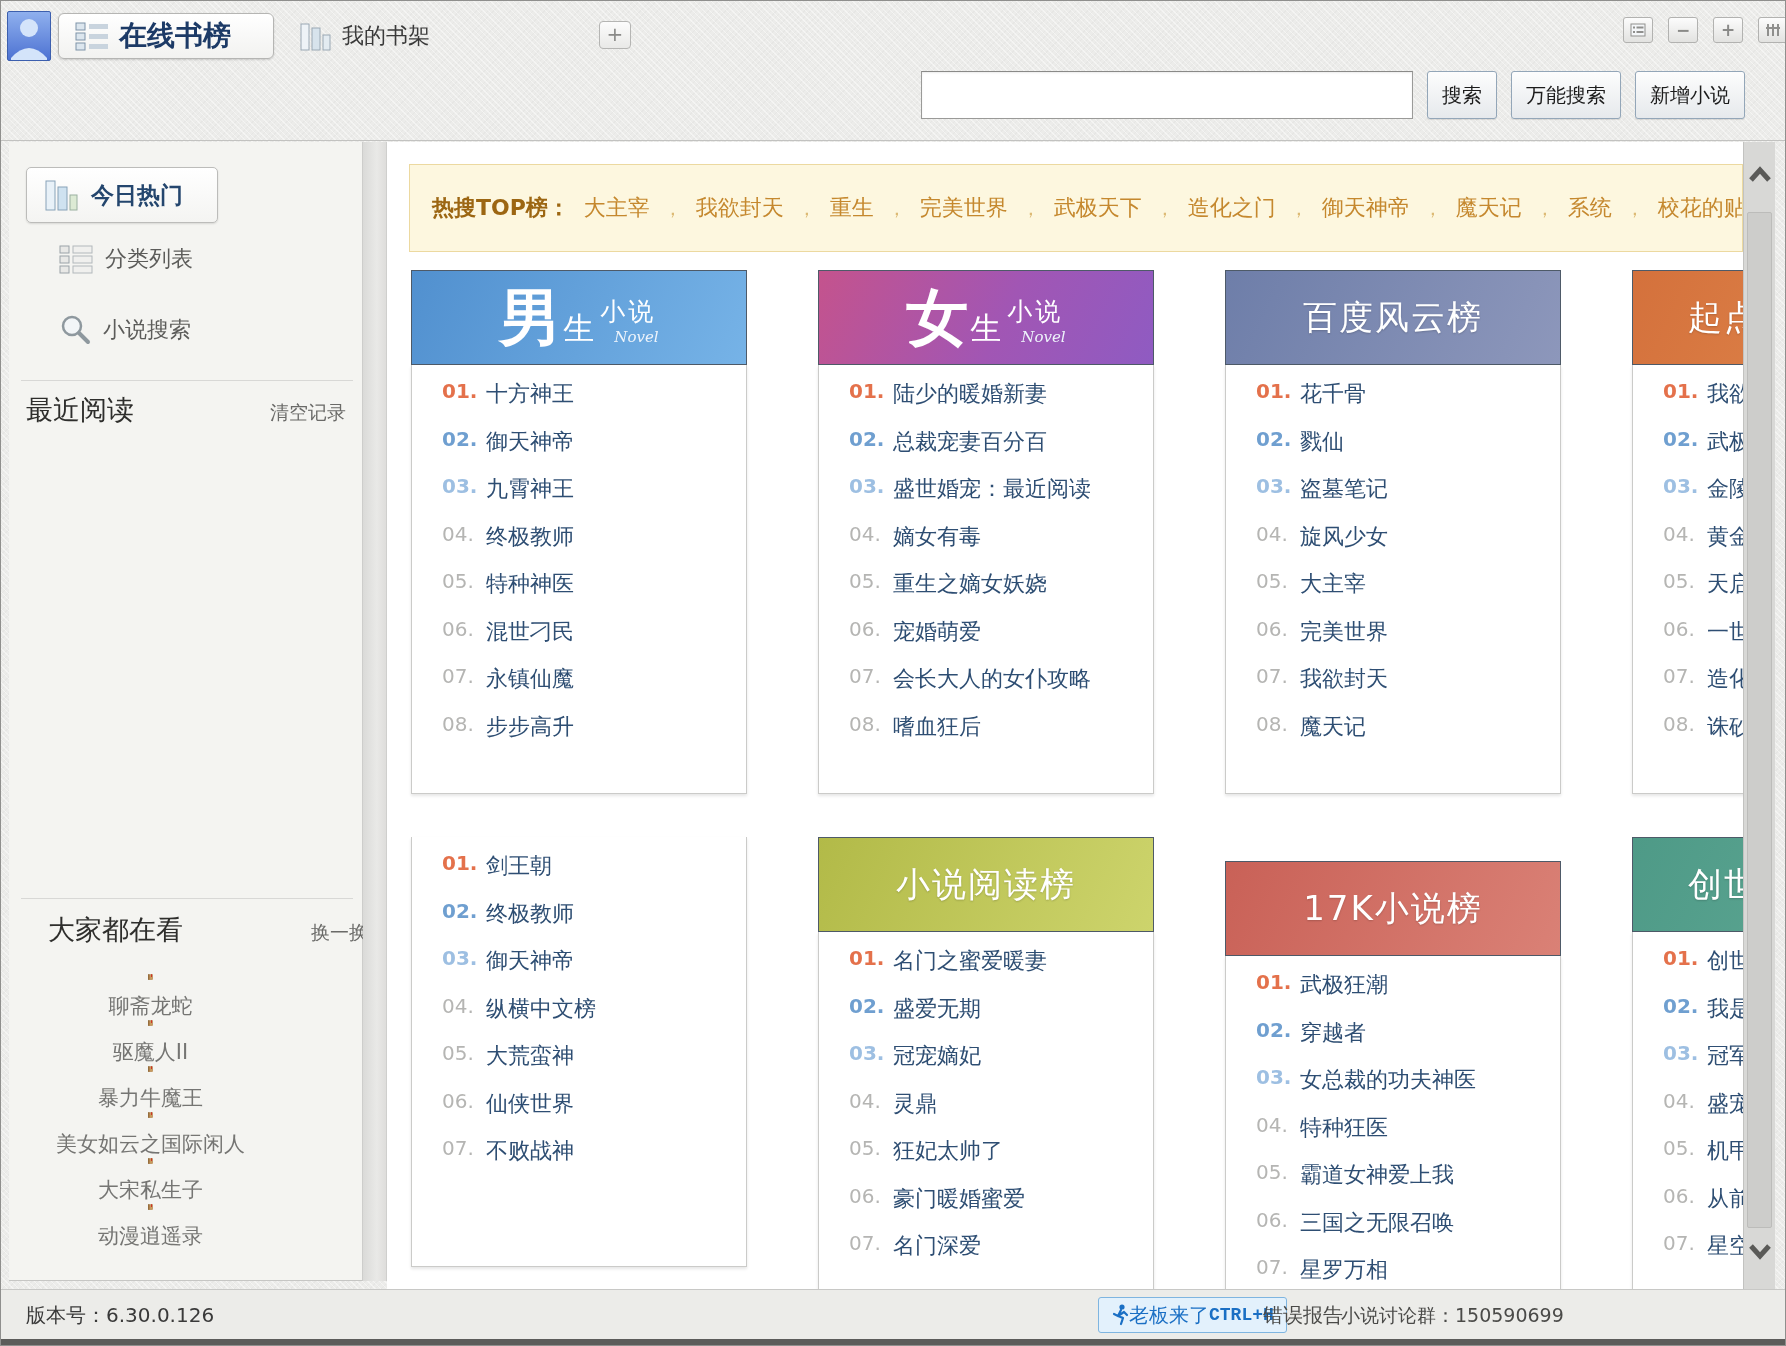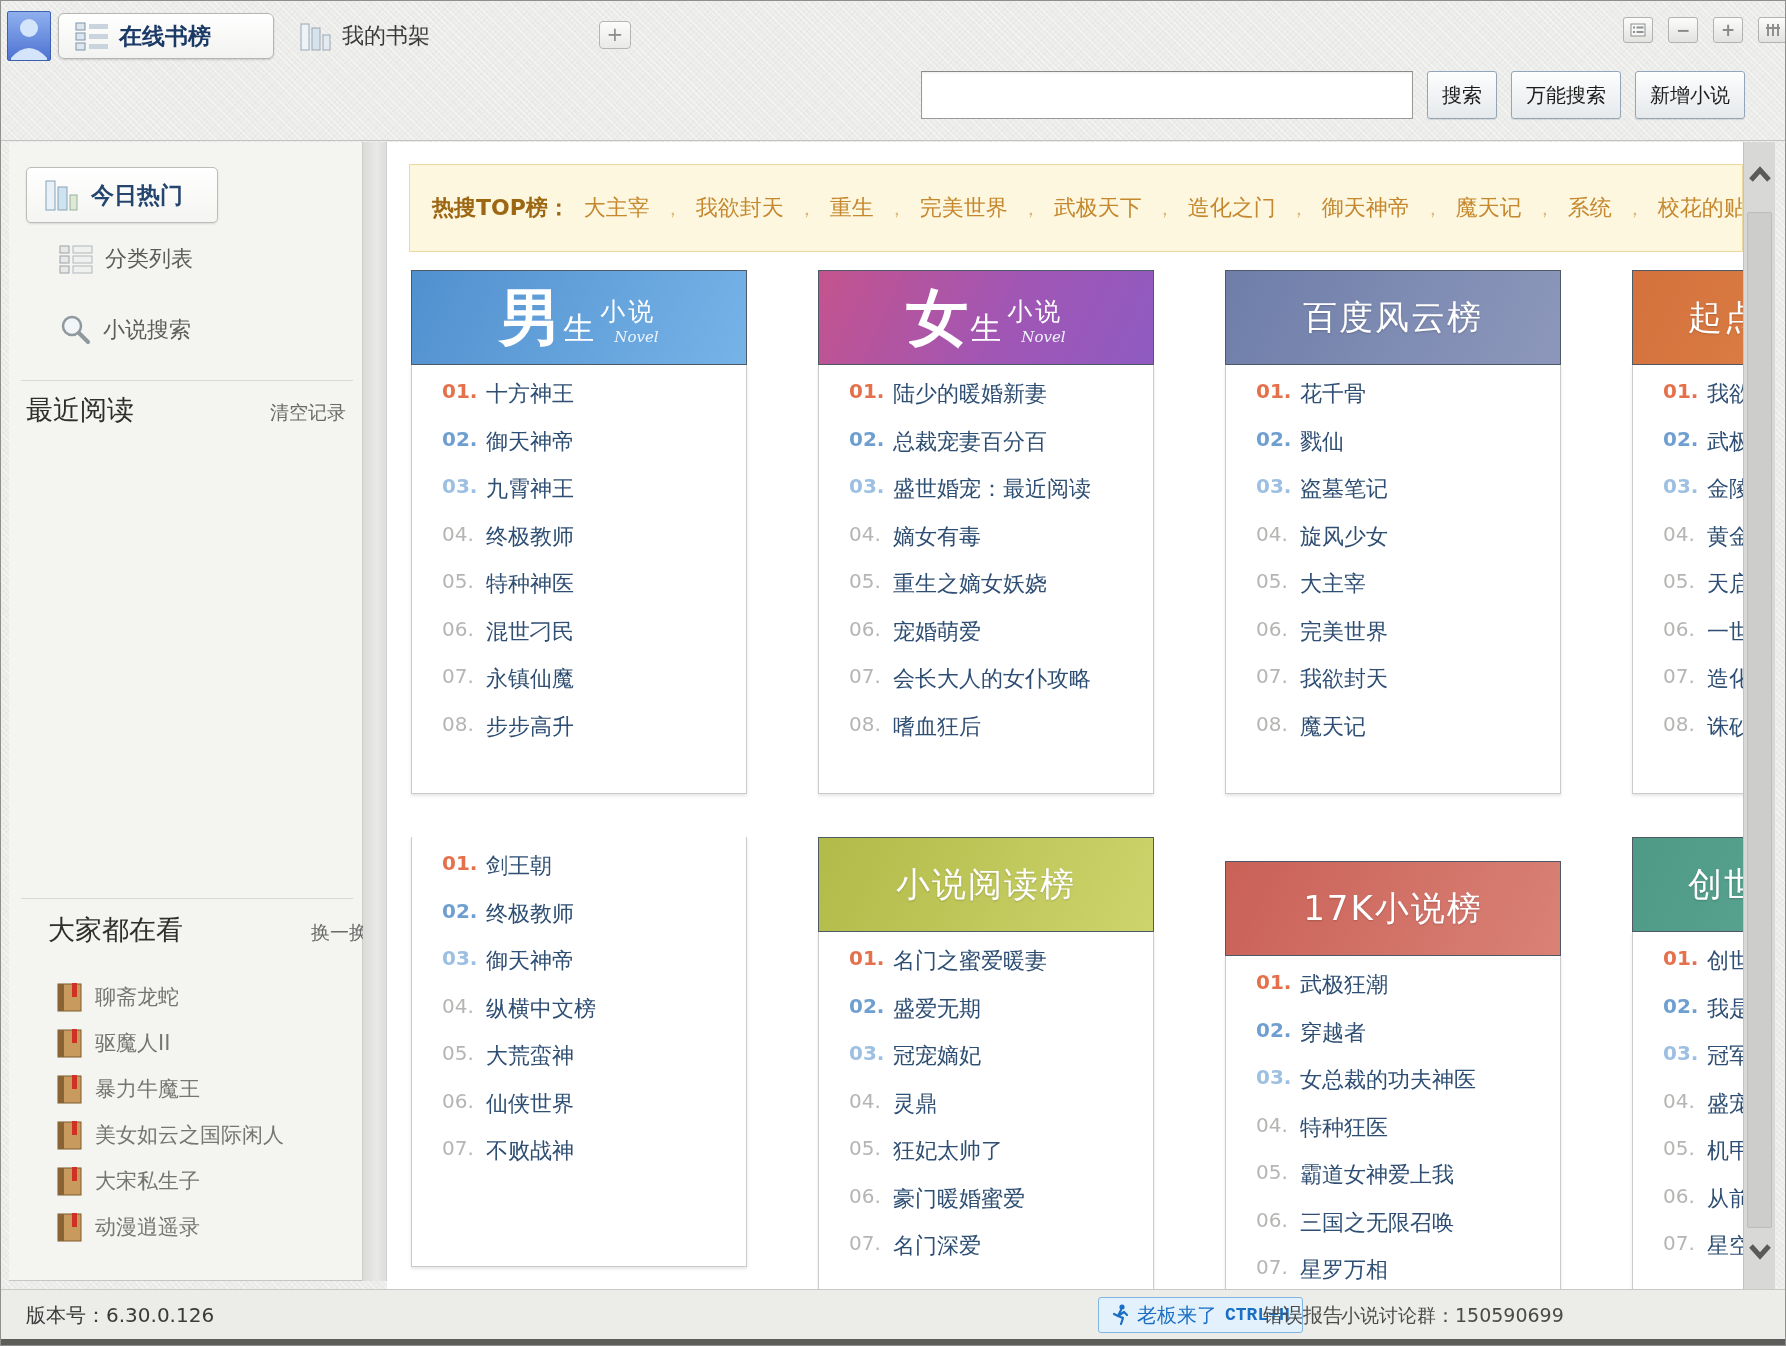--- a/index.html
+++ b/index.html
@@ -13,21 +13,21 @@
       repeating-linear-gradient(-45deg, rgba(0,0,0,.022) 0 1px, transparent 1px 4px);
     border:1px solid #8f8f8d;
   }
   
   .topbar{ position:absolute; left:0; top:0; width:1786px; height:140px; border-bottom:1px solid #c2c2c0; }
   .avatar{ position:absolute; left:6px; top:10px; width:44px; height:50px; border:1px solid #3c5fae;
            background:linear-gradient(180deg,#8fb0ee,#4d72d2); border-radius:2px; }
   .tab{ position:absolute; display:flex; align-items:center; gap:10px; height:46px; padding:0 16px; cursor:default; }
   .tab.active{ left:57px; top:12px; width:216px; background:linear-gradient(#ffffff,#f2f2f0);
                border:1px solid #b5b5b3; border-radius:6px; box-shadow:0 1px 2px rgba(0,0,0,.15); }
-  .tab.active .tab-label{ font-size:23px; font-weight:bold; color:#1c3a66; }
+  .tab.active .tab-label{ font-size:28px; font-weight:bold; color:#1c3a66; }
   .tab.plain{ left:283px; top:12px; }
   .tab.plain .tab-label{ font-size:22px; color:#3a3a3a; }
   .newtab{ position:absolute; left:598px; top:20px; width:32px; height:28px; border:1px solid #b5b5b3; border-radius:4px;
            background:linear-gradient(#fcfcfc,#e9e9e7); color:#8a8a88; font-size:20px; text-align:center; line-height:25px; }
   .winbtns{ position:absolute; left:1622px; top:16px; display:flex; gap:15px; }
   .winbtn{ width:30px; height:26px; border:1px solid #b2b2b0; border-radius:3px;
            background:linear-gradient(#fcfcfc,#e2e2e0); display:flex; align-items:center; justify-content:center;
            color:#8a8a88; font-size:17px; font-weight:bold; }
   .search-row{ position:absolute; top:70px; left:920px; display:flex; gap:14px; }
   .search-input{ width:492px; height:48px; border:1px solid #9a9a98; border-top-color:#8a8a88; background:#fff;
@@ -44,21 +44,21 @@
             border:1px solid #bcbcba; border-radius:5px; display:flex; align-items:center; gap:12px; padding-left:18px;
             box-shadow:0 1px 2px rgba(0,0,0,.12); }
   .hot-btn span{ font-size:23px; font-weight:bold; color:#24466e; }
   .side-item{ position:absolute; left:50px; display:flex; align-items:center; gap:12px; }
   .side-item span{ font-size:22px; color:#5c5c5a; }
   .side-div{ position:absolute; left:12px; width:332px; height:1px; background:#d8d8d6; }
   .sec-head{ position:absolute; left:17px; width:320px; display:flex; align-items:baseline; justify-content:space-between; }
   .sec-title{ font-size:27px; color:#2e2e2c; }
   .sec-link{ font-size:19px; color:#6a6a68; }
   .books{ position:absolute; left:47px; top:832px; }
-  .book-row{ display:flex; align-items:center; gap:12px; height:46px; }
+  .book-row{ display:flex; align-items:center; gap:12px; height:46px;flex-direction:column; }
   .book-row span{ font-size:21px; color:#757573; }
   
   .main{ position:absolute; left:386px; top:141px; width:1356px; height:1147px; background:#ffffff; overflow:hidden; }
   .hotbar{ position:absolute; left:22px; top:22px; width:1334px; height:88px; background:#fdf7df; border:1px solid #ecd9a0;
            display:flex; align-items:center; padding-left:22px; white-space:nowrap; overflow:hidden; }
   .hotbar .hlabel{ font-size:22px; font-weight:bold; color:#9c6612; margin-right:14px; }
   .hotbar .hlink{ font-size:22px; color:#c5882e; }
   .hotbar .hsep{ font-size:20px; color:#ddba74; margin:0 13px; }
   .card{ position:absolute; width:336px; }
   .card-head{ height:95px; border:1px solid #4e5a68; display:flex; align-items:center; justify-content:center; overflow:hidden; }
@@ -87,21 +87,21 @@
   .num{ font-size:20px; font-weight:bold; width:44px; }
   .c1{ color:#e4714b; } .c2{ color:#6f9fd0; } .c3{ color:#9dbfe2; } .cg{ color:#b5b5b3; font-weight:normal; }
   .bk{ font-size:22px; color:#2e4e73; }
   
   .vscroll{ position:absolute; left:1742px; top:141px; width:32px; height:1147px; background:#d8d8d6; border-left:1px solid #c2c2c0; }
   .vthumb{ position:absolute; left:3px; top:70px; width:25px; height:1016px; background:#cdcdcb; border:1px solid #bcbcba; border-radius:2px; }
   .sc-up{ position:absolute; left:2px; top:22px; } .sc-down{ position:absolute; left:2px; top:1098px; }
   
   .statusbar{ position:absolute; left:0; top:1288px; width:1786px; height:50px; background:#ecece9; border-top:1px solid #c8c8c6; }
   .version{ position:absolute; left:25px; top:12px; font-size:20px; color:#3a3a3a; }
-  .boss-btn{ position:absolute; left:1097px; top:7px; height:36px; padding:0 12px; display:flex; align-items:center; gap:8px;
+  .boss-btn{ position:absolute; left:1097px; top:7px; height:36px; padding:0 12px; display:flex; align-items:center; 
              background:#e3f1fc; border:1px solid #7fb5e0; border-radius:3px; }
   .boss-btn .zh{ font-size:20px; color:#1a6fc4; }
   .boss-btn .key{ font-size:18px; color:#1a6fc4; font-family:"Liberation Mono","DejaVu Sans Mono",monospace; font-weight:bold; }
   .err{ position:absolute; left:1262px; top:12px; font-size:20px; color:#4a4a48; }
   .group{ position:absolute; left:1340px; top:13px; font-size:19px; color:#4a4a48; }
   .bottom-strip{ position:absolute; left:0; top:1338px; width:1786px; height:8px; background:#5c5c5a; }
   svg{ display:block; }
 </style>
 </head>
 <body>

